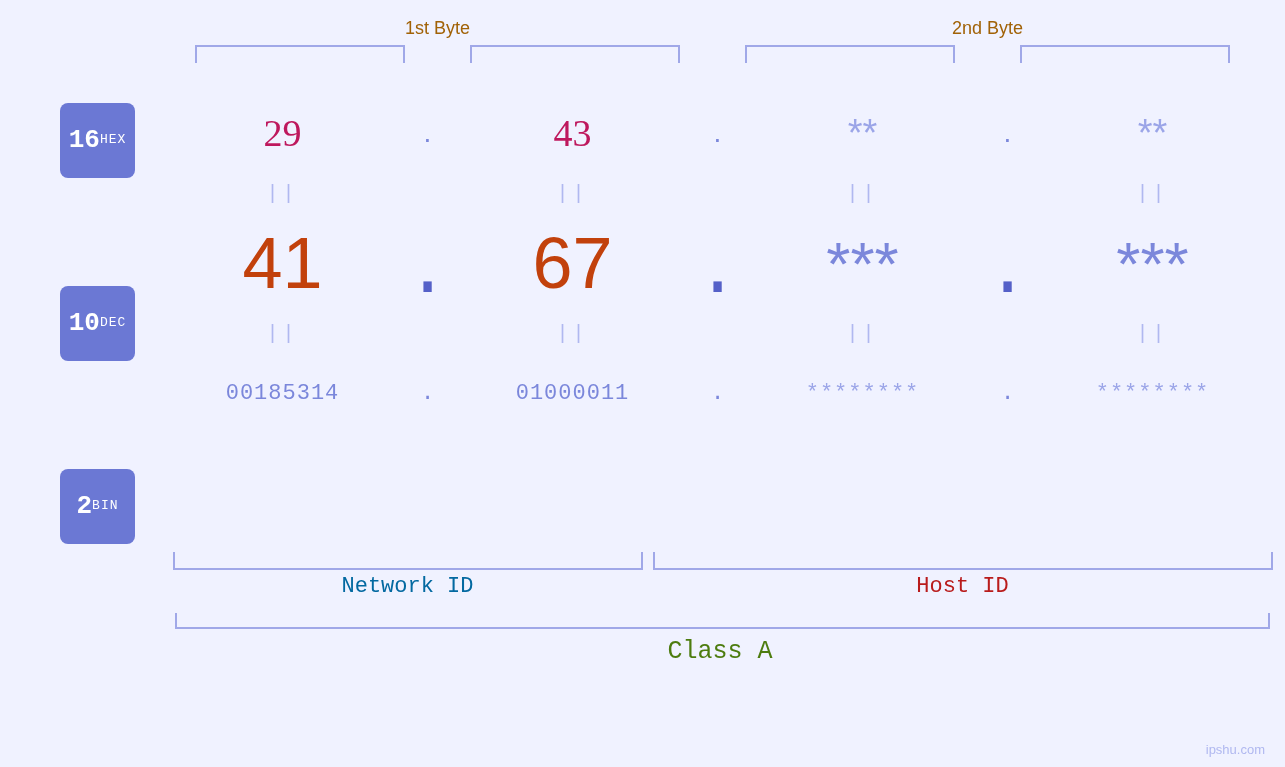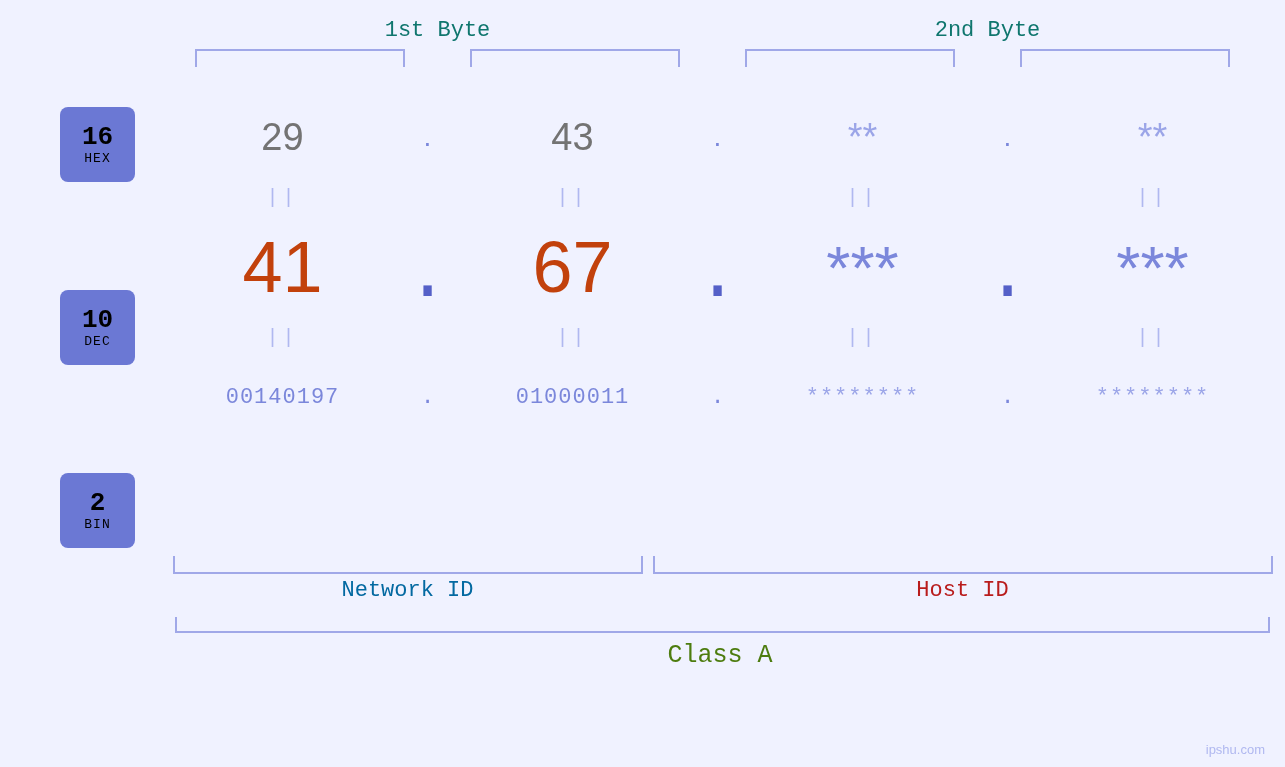--- a/index.html
+++ b/index.html
@@ -23,23 +23,23 @@
 
     
     .byte-headers {
       display: flex;
       width: 1100px;
       margin-left: 140px;
       padding-top: 18px;
       justify-content: space-around;
     }
     .byte-label {
-      color: #0f766e;
-      font-size: 22px;
-      font-family: Liberation Mono, monospace;
+      color: #a16207;
+      font-size: 18px;
+      font-family: Liberation Sans, sans-serif;
       text-align: center;
       width: 240px;
     }
 
     
     .bracket-row {
       display: flex;
       width: 1100px;
       margin-left: 140px;
       margin-top: 4px;
@@ -67,26 +67,26 @@
       display: flex;
       flex-direction: column;
       align-items: center;
       gap: 36px;
       margin-top: 10px;
       margin-left: 40px;
       width: 100px;
     }
     .badge {
       background: #6b78d4;
-      color: #000000;
+      color: #ffffff;
       border-radius: 8px;
       width: 75px;
       height: 75px;
       display: flex;
-      flex-direction: column;
+      flex-direction: row;
       align-items: center;
       justify-content: center;
       font-size: 22px;
       font-weight: bold;
       line-height: 1.1;
     }
     .badge .base-num {
       font-size: 26px;
       font-weight: bold;
     }
@@ -136,23 +136,23 @@
     .sep {
       width: 50px;
       text-align: center;
       display: flex;
       align-items: center;
       justify-content: center;
     }
 
     
     .hex-value {
-      color: #737373;
+      color: #be185d;
       font-size: 38px;
-      font-family: Liberation Sans, sans-serif;
+      font-family: Liberation Serif, serif;
     }
     .hex-sep {
       color: #7b87db;
       font-size: 28px;
       font-family: Arial, sans-serif;
     }
     .hex-masked {
       color: #9ba5e8;
       font-size: 38px;
       font-family: Arial, sans-serif;
@@ -391,21 +391,21 @@
         <div class="eq-sep"></div>
         <div class="eq-cell">||</div>
         <div class="eq-sep"></div>
         <div class="eq-cell">||</div>
         <div class="eq-sep"></div>
         <div class="eq-cell">||</div>
       </div>
 
       <div class="data-row bin-row">
         <div class="cell">
-          <span class="bin-value">00140197</span>
+          <span class="bin-value">00185314</span>
         </div>
         <div class="sep">
           <span class="bin-sep">.</span>
         </div>
         <div class="cell">
           <span class="bin-value">01000011</span>
         </div>
         <div class="sep">
           <span class="bin-sep">.</span>
         </div>

